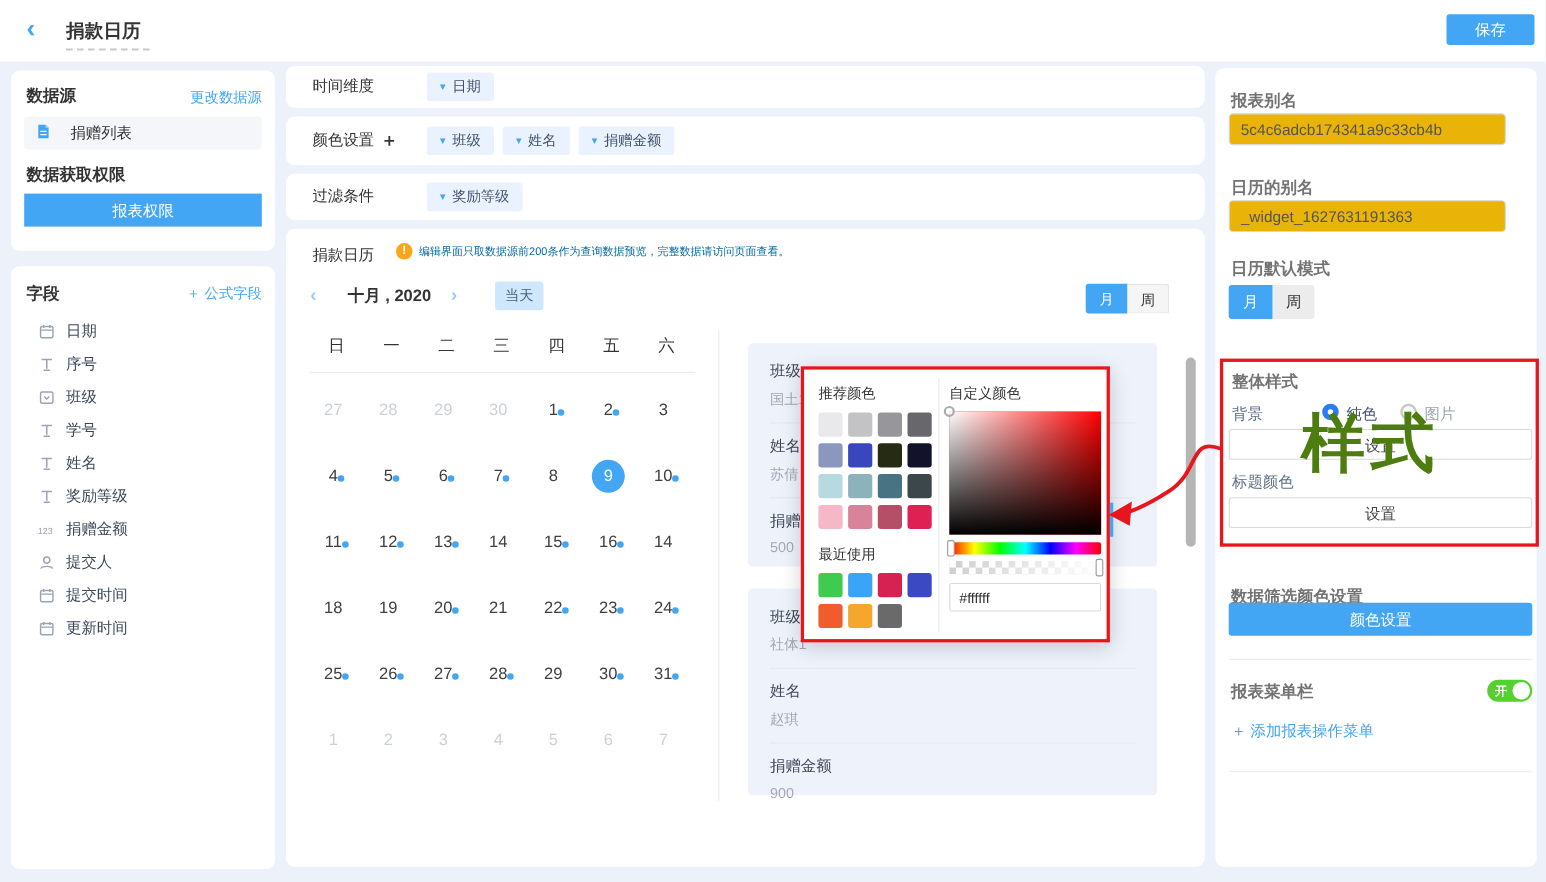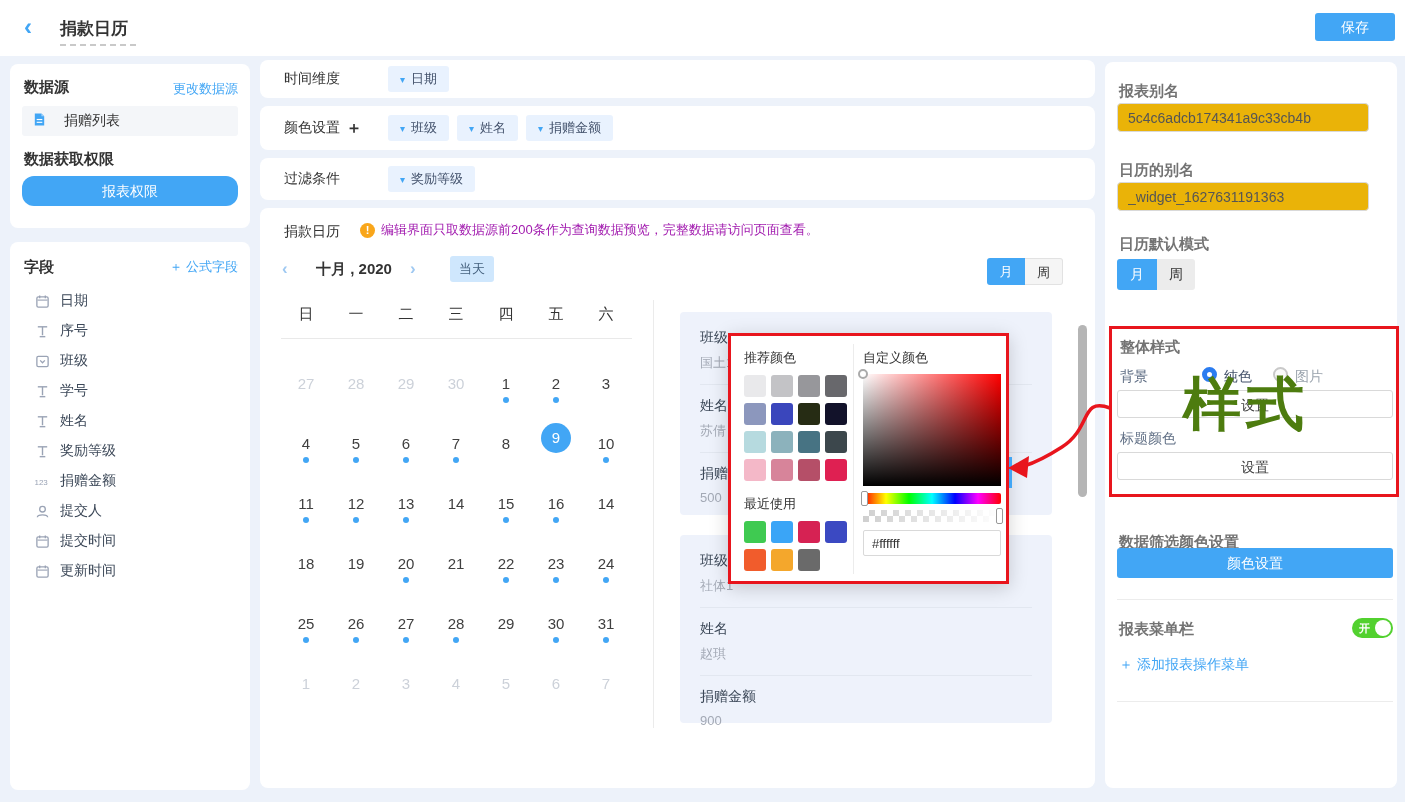--- a/index.html
+++ b/index.html
@@ -10,51 +10,51 @@
 .topbar{position:absolute;left:0;top:0;width:1405px;height:56px;background:#fff;z-index:5}
 .back{position:absolute;left:24px;top:13px;font-size:24px;color:#42a6f5;font-weight:700;cursor:pointer;line-height:28px}
 .pagetitle{position:absolute;left:60px;top:17px;font-size:17px;font-weight:700;color:#333}
 .title-dash{position:absolute;left:60px;top:44px;width:76px;border-bottom:2px dashed #c9c9c9}
 .save-btn{position:absolute;left:1315px;top:13px;width:80px;height:28px;background:#42a6f5;border-radius:3px;color:#fff;font-size:14px;text-align:center;line-height:28px;cursor:pointer}
 
 .ds-title{position:absolute;left:14px;top:14px;font-size:15px;font-weight:700}
 .ds-link{position:absolute;right:12px;top:16px;font-size:13px;color:#42a6f5;cursor:pointer}
 .src-row{position:absolute;left:12px;top:42px;width:216px;height:30px;background:#f4f6f9;border-radius:3px;display:flex;align-items:center;padding-left:10px;font-size:14px;gap:17px}
 .access-title{position:absolute;left:14px;top:86px;font-size:15px;font-weight:700}
-.perm-btn{position:absolute;left:12px;top:112px;width:216px;height:30px;background:#42a6f5;border-radius:12px;color:#fff;font-size:14px;text-align:center;line-height:30px;cursor:pointer}
+.perm-btn{position:absolute;left:12px;top:112px;width:216px;height:30px;background:#42a6f5;border-radius:0;color:#fff;font-size:14px;text-align:center;line-height:30px;cursor:pointer}
 .fields-title{position:absolute;left:14px;top:16px;font-size:15px;font-weight:700}
 .formula-link{position:absolute;right:12px;top:16px;font-size:13px;color:#42a6f5;cursor:pointer}
 .field-list{position:absolute;left:0;top:44px;width:240px}
 .field-item{height:30px;display:flex;align-items:center;padding-left:24px;gap:10px;font-size:14px;color:#3c4858;cursor:pointer}
 .field-item .fi{width:16px;display:flex;justify-content:center}
 
 .cfg-row{position:absolute;left:260px;width:835px;background:#fff;border-radius:8px;display:flex;align-items:center;padding-left:24px}
 .cfg-label{width:104px;font-size:14px;color:#333;display:flex;align-items:center}
 .cfg-plus{margin-left:6px;font-size:16px;font-weight:700;color:#333;cursor:pointer}
 .tagbox{display:flex;gap:8px}
 .tag{height:26px;background:#e9f2fe;border-radius:3px;display:flex;align-items:center;padding:0 12px;font-size:13px;color:#42516b;cursor:pointer}
 .tag .caret{color:#42a6f5;font-size:10px;margin-right:6px}
 
 .pv-title{position:absolute;left:24px;top:15px;font-size:14px;color:#333}
 .warn{position:absolute;left:100px;top:13px;display:flex;align-items:center;gap:6px}
 .warn-ico{width:15px;height:15px;border-radius:50%;background:#f9a61a;color:#fff;font-size:11px;font-weight:700;text-align:center;line-height:15px}
-.warn-txt{font-size:13px;color:#a21caf}
+.warn-txt{font-size:10px;color:#0369a1}
 .cal-prev,.cal-next{position:absolute;top:51px;font-size:17px;color:#9fc9f2;cursor:pointer;font-weight:700}
 .cal-prev{left:22px}.cal-next{left:150px}
 .cal-month{position:absolute;left:44px;top:52px;width:100px;text-align:center;font-size:15px;font-weight:700;color:#333}
 .today-btn{position:absolute;left:190px;top:48px;height:26px;padding:0 9px;background:#cfe7fd;border-radius:3px;font-size:13px;color:#46627f;line-height:26px;cursor:pointer}
 .mode{position:absolute;top:50px;width:38px;height:27px;text-align:center;line-height:27px;font-size:13px;cursor:pointer}
 .mode.on{background:#42a6f5;color:#fff;border-radius:3px 0 0 3px}
 .mode.off{background:#f5f5f5;color:#333;border:1px solid #e2e2e2;border-left:none;border-radius:0 3px 3px 0}
 .weekdays{position:absolute;left:21px;top:97px;display:flex}
 .wd{width:50px;text-align:center;font-size:15px;color:#333}
 .cal-sep{position:absolute;left:21px;top:130px;width:351px;height:1px;background:#e9e9e9}
 .cal-grid{position:absolute;left:21px;top:135px;width:351px}
 .cal-row{display:flex;height:60px}
-.day{width:50px;height:60px;display:flex;flex-direction:column;align-items:center;justify-content:flex-end;cursor:pointer;position:relative}
+.day{width:50px;height:60px;display:flex;flex-direction:row;align-items:center;justify-content:center;cursor:pointer;position:relative}
 .day .num{font-size:15px;color:#404040;line-height:18px}
 .day.muted .num{color:#ccd1d9}
 .day .dot{width:6px;height:6px;border-radius:50%;background:#42a6f5;margin-top:4px}
 .day .nodot{width:6px;height:6px;margin-top:4px}
 .day.sel .num{width:30px;height:30px;border-radius:50%;background:#42a6f5;color:#fff;text-align:center;line-height:30px}
 .vsep{position:absolute;left:393px;top:92px;width:1px;height:428px;background:#ebebeb}
 .detail-card{position:absolute;left:420px;width:372px;background:#eef2fb;border-radius:4px;padding:17px 20px}
 .d-label{font-size:14px;color:#3c4858;font-weight:500;margin-bottom:7px}
 .d-value{font-size:13px;color:#a3a9b5}
 .d-sep{height:1px;background:#e2e7f0;margin:12px 0}

